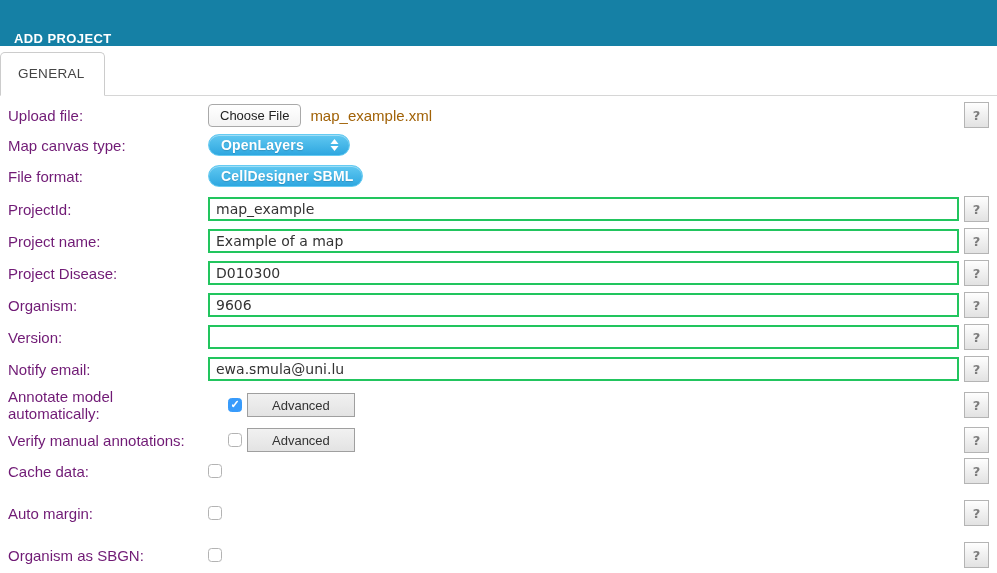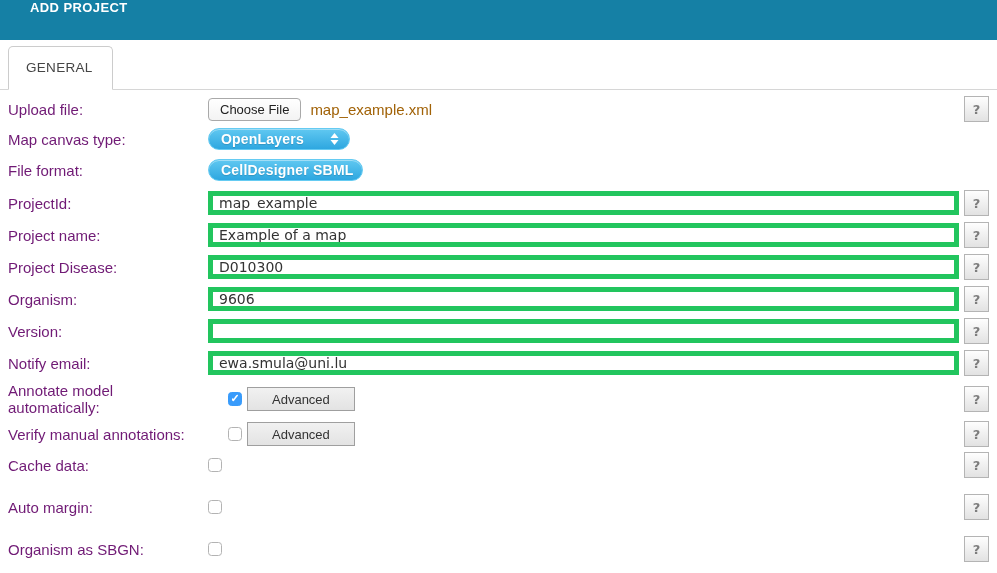--- a/index.html
+++ b/index.html
@@ -2,30 +2,30 @@
 <html><head>
 <meta charset="utf-8">
 <style>
   * { margin:0; padding:0; box-sizing:border-box; }
   html,body { background:#fff; }
   body { font-family:"Liberation Sans", sans-serif; width:997px; }
   .page { width:997px; min-height:570px; border-bottom:1px solid #ccc; background:#fff; }
 
   
   .header {
-    height:40px; background:#1580a5; display:flex; align-items:flex-start;
-    padding:0 30px;
+    height:46px; background:#1580a5; display:flex; align-items:flex-end;
+    padding:0 14px;
   }
   .header-title {
     color:#fff; font-weight:bold; font-size:13px; letter-spacing:0.4px;
   }
 
   
   .tabstrip {
-    margin-top:6px; padding-left:8px; border-bottom:1px solid #d6d6d6;
+    margin-top:6px; border-bottom:1px solid #d6d6d6;
     display:flex; align-items:flex-start;
   }
   .tab {
     background:#fff; border:1px solid #ccc; border-bottom:1px solid #fff;
     border-radius:5px 5px 0 0; margin-bottom:-1px;
     padding:13px 19px 14px 17px; font-size:13.5px; color:#454545;
     letter-spacing:0.3px; cursor:pointer;
   }
 
   
@@ -34,21 +34,21 @@
   .row-pill { margin-bottom:9px; }
   .row-check { margin-bottom:5px; min-height:24px;gap:20px; }
   .row-small { margin-bottom:16px; min-height:14px; }
   .lbl {
     width:200px; flex:0 0 200px; font-size:15px; color:#701a75;
     line-height:17px; padding-right:10px;
   }
   .ctrl { flex:1; display:flex; align-items:center; min-width:0; }
 
   .txt {
-    flex:1; height:24px; border:5px solid #22c55e; border-radius:0;
+    flex:1; height:24px; border:2px solid #22c55e; border-radius:0;
     font-family:"DejaVu Sans", sans-serif; font-size:14px; color:#333;
     padding:2px 6px; background:#fff; outline:none;
   }
 
   .help {
     flex:0 0 25px; width:25px; height:26px; margin-left:5px;
     background:linear-gradient(#fefefe,#e2e2e2);
     border:1px solid #b4b4b4; color:#7d7d7d; font-weight:bold;
     font-size:13px; font-family:"DejaVu Sans", sans-serif;
     cursor:pointer; display:flex; align-items:center; justify-content:center;

